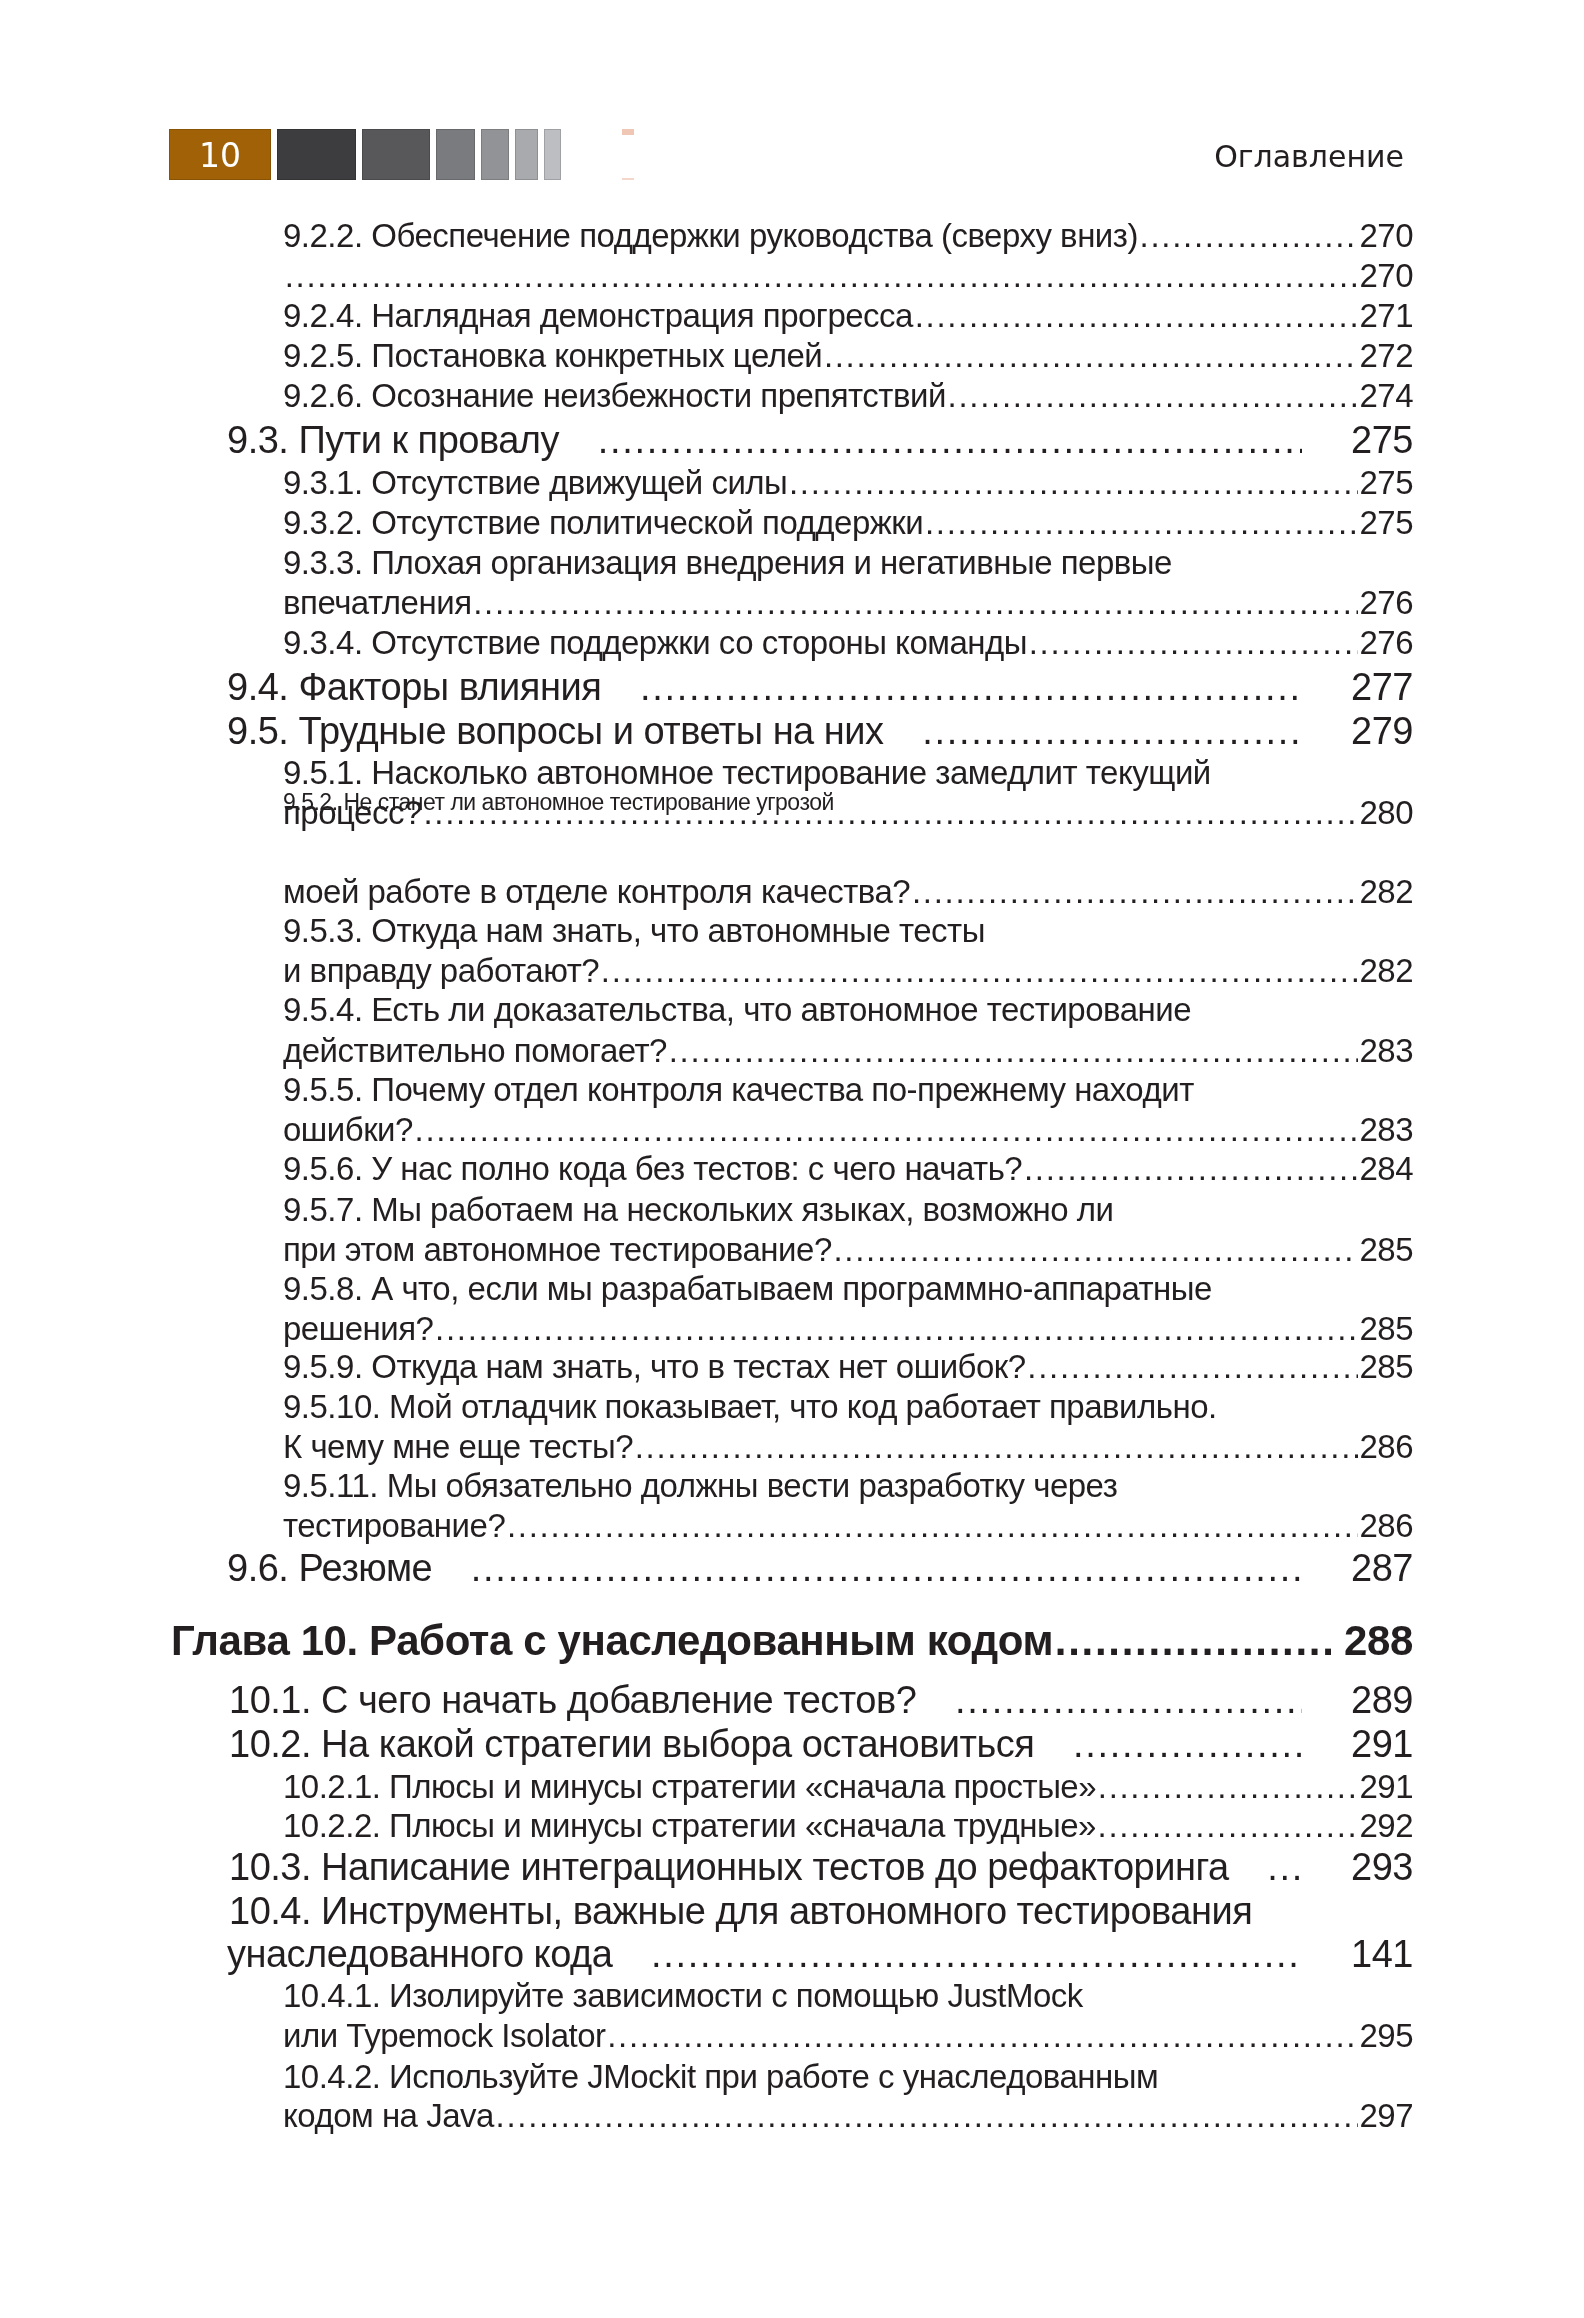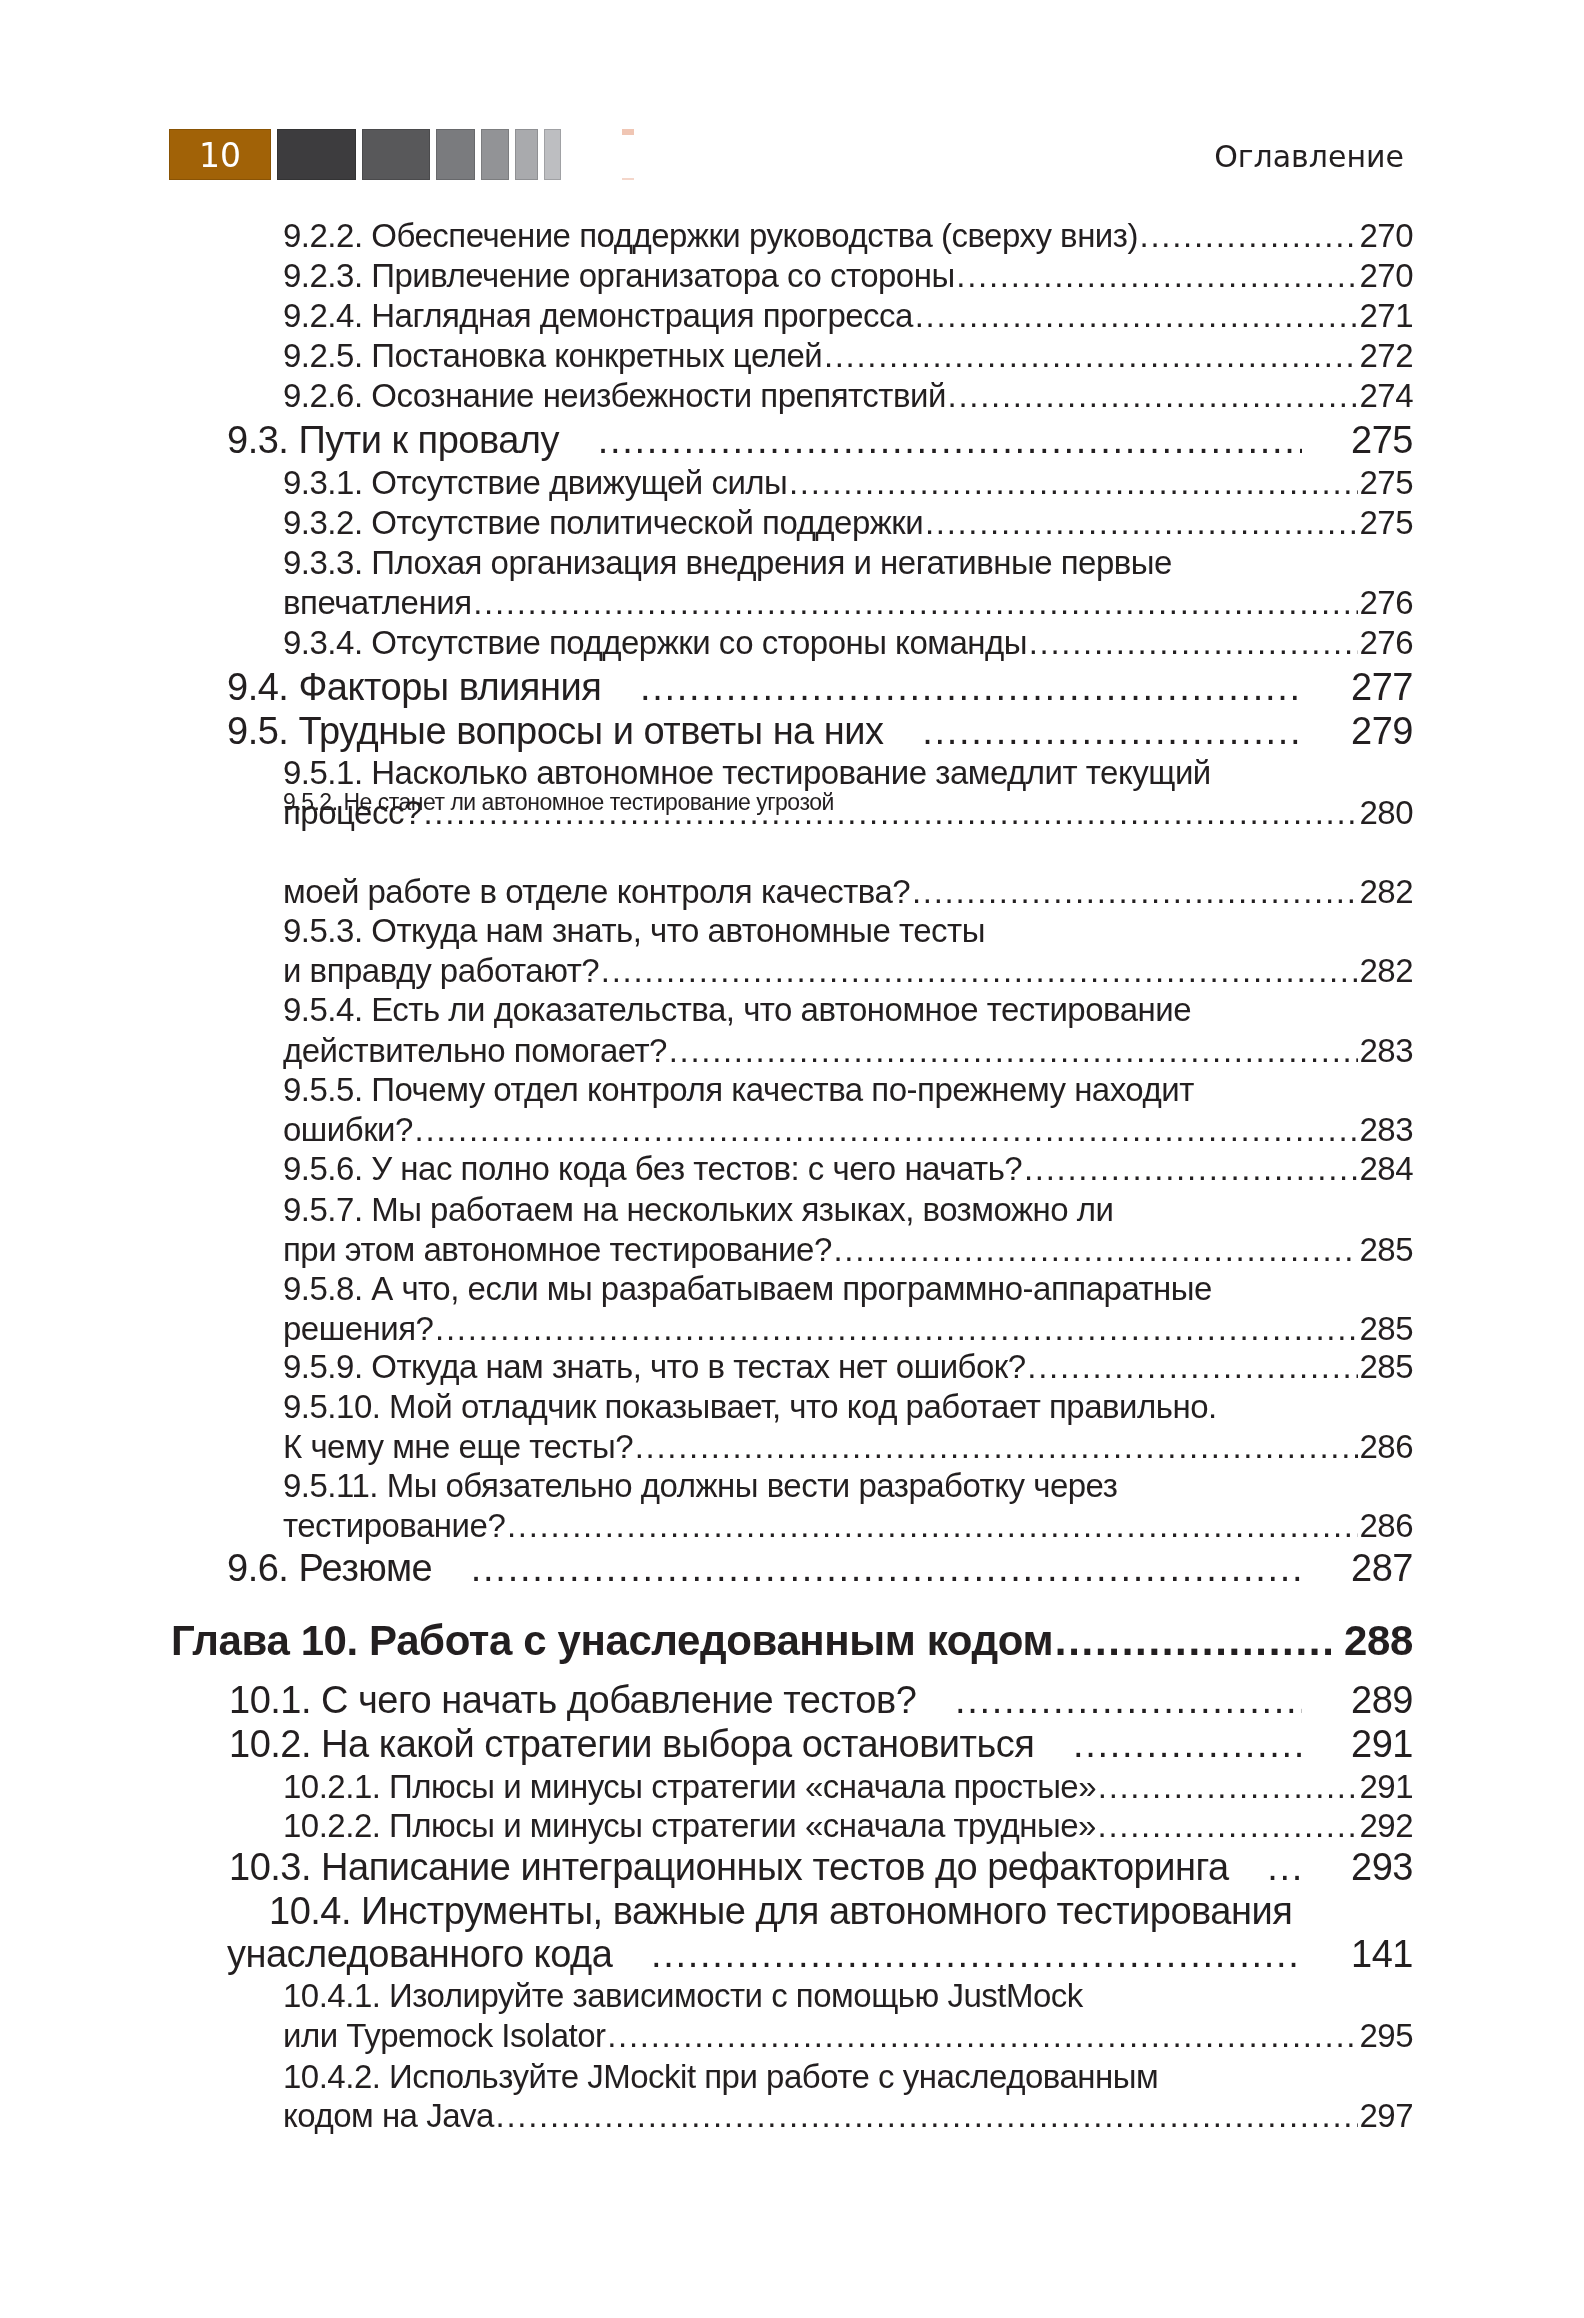--- a/index.html
+++ b/index.html
@@ -39,21 +39,20 @@
 <div class="salmon-mark"></div>
 <div class="salmon-line"></div>
 <div class="running-title">Оглавление</div>
 
 <div class="row sub" style="top:216px">
   <span class="t">9.2.2. Обеспечение поддержки руководства (сверху вниз)</span>
   <span class="dots"></span>
   <span class="p">270</span>
 </div>
 <div class="row sub" style="top:256px">
-  <span class="t">9.2.3. Привлечение организатора со стороны</span>
   <span class="dots"></span>
   <span class="p">270</span>
 </div>
 <div class="row sub" style="top:296px">
   <span class="t">9.2.4. Наглядная демонстрация прогресса</span>
   <span class="dots"></span>
   <span class="p">271</span>
 </div>
 <div class="row sub" style="top:336px">
   <span class="t">9.2.5. Постановка конкретных целей</span>
@@ -209,21 +208,21 @@
 <div class="row sub" style="top:1806px">
   <span class="t">10.2.2. Плюсы и минусы стратегии «сначала трудные»</span>
   <span class="dots"></span>
   <span class="p">292</span>
 </div>
 <div class="row sec" style="top:1846px;left:229px">
   <span class="t">10.3. Написание интеграционных тестов до рефакторинга</span>
   <span class="dots"></span>
   <span class="p">293</span>
 </div>
-<div class="line" style="top:1890px;left:229px;font-size:38px;line-height:43px;letter-spacing:-0.5px;margin-left:40px;">10.4. Инструменты, важные для автономного тестирования</div>
+<div class="line" style="top:1890px;left:229px;font-size:38px;line-height:43px;letter-spacing:-0.5px;">10.4. Инструменты, важные для автономного тестирования</div>
 <div class="row sec" style="top:1933px;left:227px">
   <span class="t">унаследованного кода</span>
   <span class="dots"></span>
   <span class="p">141</span>
 </div>
 <div class="line" style="top:1976px;left:283px;font-size:33px;line-height:40px;letter-spacing:-0.5px;">10.4.1. Изолируйте зависимости с помощью JustMock</div>
 <div class="row sub" style="top:2016px">
   <span class="t">или Typemock Isolator</span>
   <span class="dots"></span>
   <span class="p">295</span>

